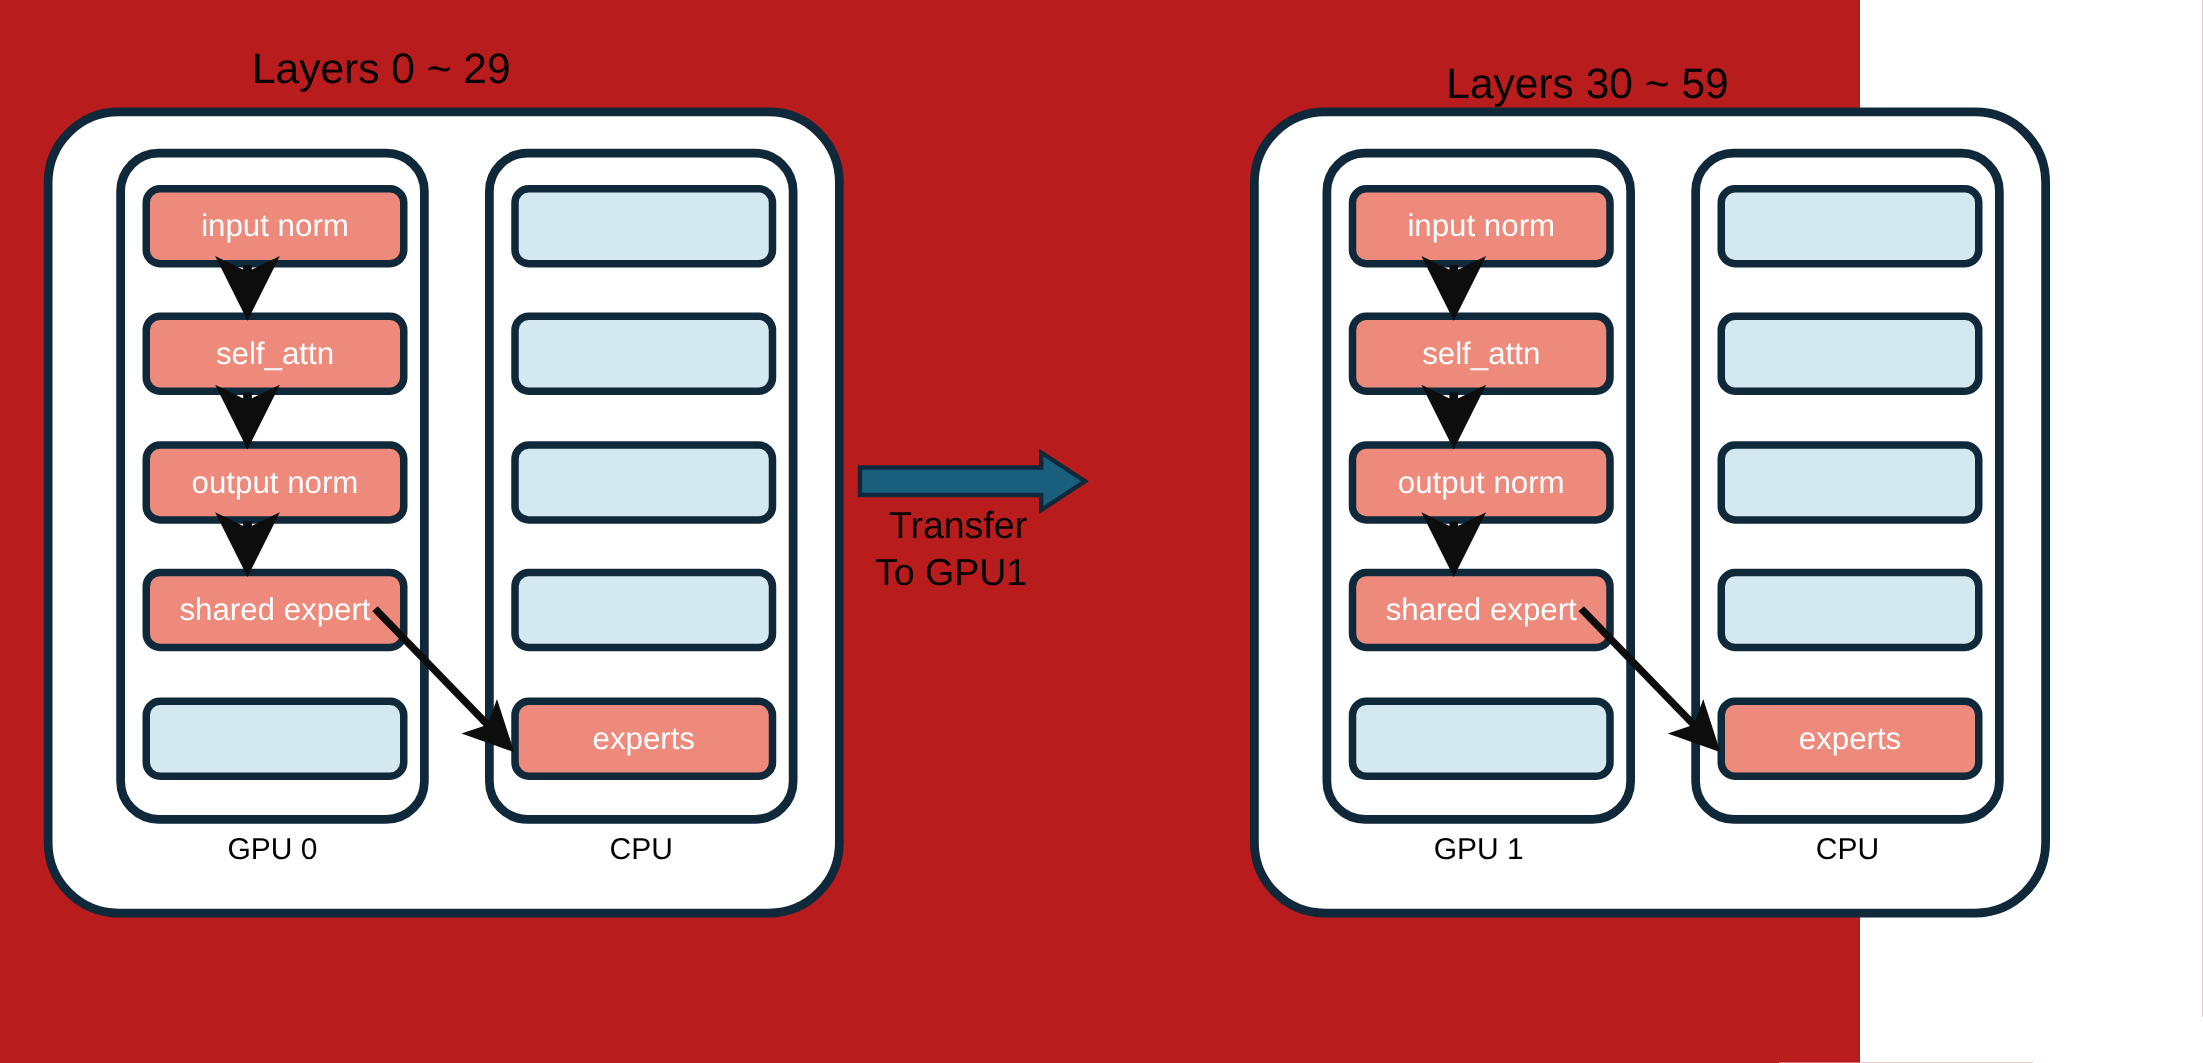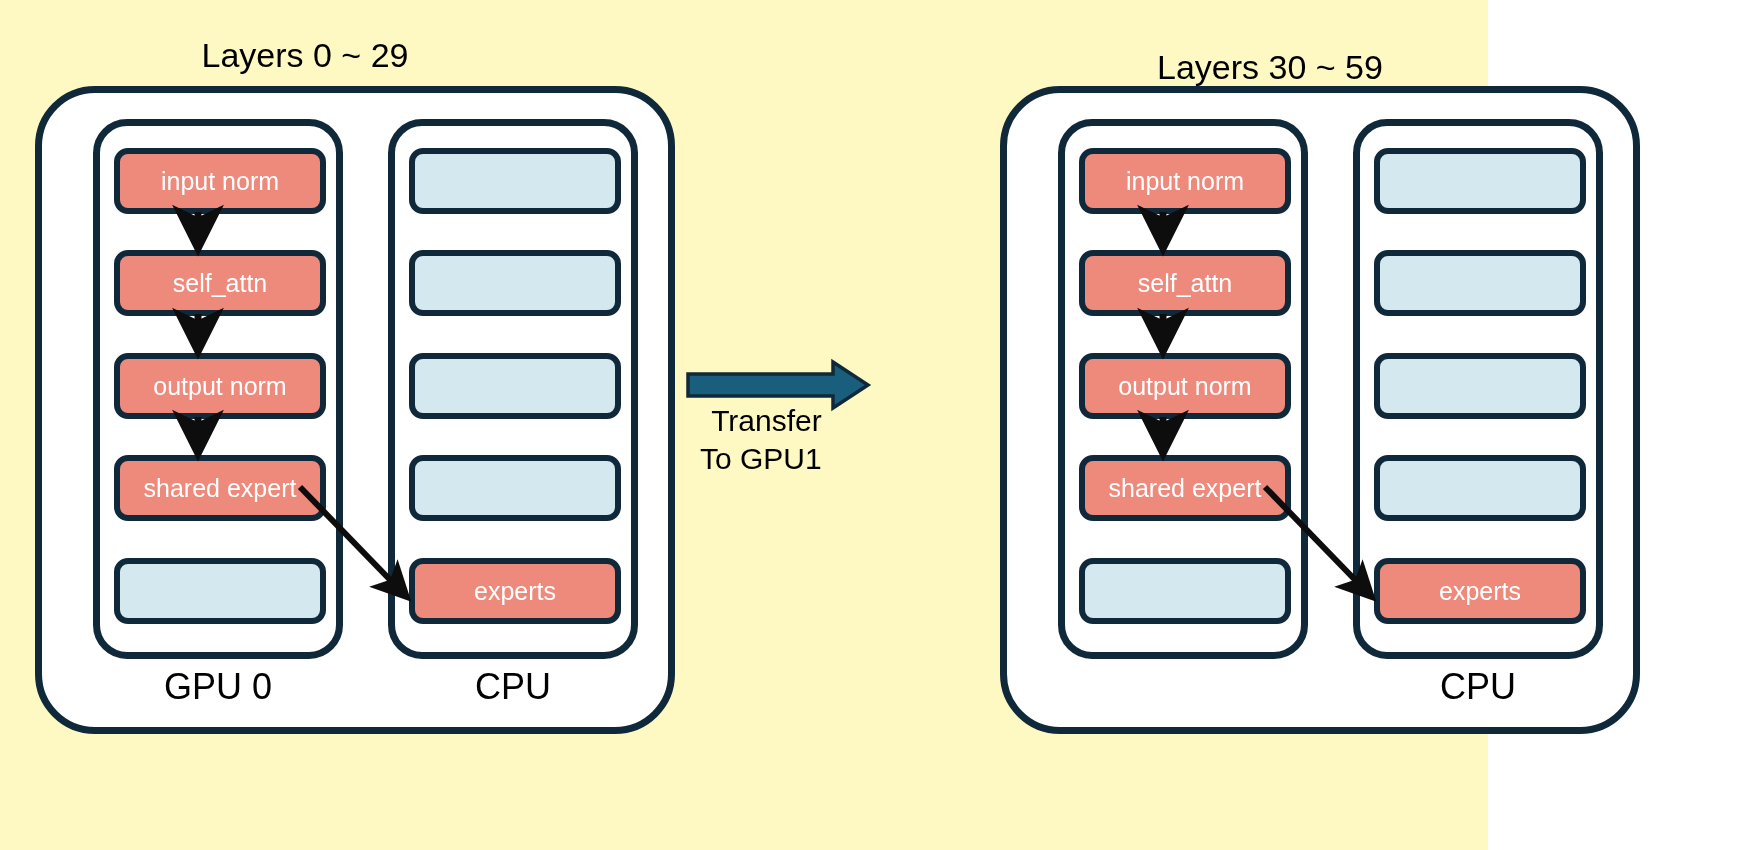--- a/index.html
+++ b/index.html
@@ -10,21 +10,21 @@
   body {
     width: 1762px;
     height: 850px;
     overflow: hidden;
     font-family: "Liberation Sans", sans-serif;
   }
   #stage {
     position: relative;
     width: 1488px;
     height: 850px;
-    background: #fef9c3;
+    background: #b91c1c;
   }
 
   
   .group-title {
     position: absolute;
     font-size: 34px;
     color: #000000;
     white-space: nowrap;
     text-align: center;
     font-family: "Liberation Sans", sans-serif;
@@ -61,21 +61,21 @@
     color: #ffffff;
     white-space: nowrap;
     font-family: "Liberation Sans", sans-serif;
   }
   .block.salmon { background: #ed8a7c; }
   .block.blue   { background: #d3e9ef; }
 
   
   .col-label {
     position: absolute;
-    font-size: 36px;
+    font-size: 24px;
     color: #000000;
     white-space: nowrap;
     text-align: center;
     font-family: "Liberation Sans", sans-serif;
   }
 
   
   .transfer-svg {
     position: absolute;
     left: 0;
@@ -175,20 +175,21 @@
         <span></span>
       </div>
       <div class="block blue" style="left:14px; top:329px; width:212px; height:66px;">
         <span></span>
       </div>
       <div class="block salmon" style="left:14px; top:432px; width:212px; height:66px;">
         <span>experts</span>
       </div>
     </div>
 
+    <div class="col-label" style="left:51px; top:573px; width:250px;">GPU 1</div>
     <div class="col-label" style="left:346px; top:573px; width:250px;">CPU</div>
   </div>
 
   <svg class="transfer-svg" viewBox="0 0 1762 850" xmlns="http://www.w3.org/2000/svg">
     <defs>
       <marker id="flow-arrow" markerWidth="9" markerHeight="9" refX="4.5" refY="4.5" orient="auto" markerUnits="strokeWidth">
         <path d="M0.6,0.8 L8,4.5 L0.6,8.2 L2.4,4.5 Z" fill="#0d0d0d"></path>
       </marker>
       <marker id="flow-arrow-diag" markerWidth="8" markerHeight="8" refX="4" refY="4" orient="auto" markerUnits="strokeWidth">
         <path d="M0.5,0.7 L7.2,4 L0.5,7.3 L2.1,4 Z" fill="#0d0d0d"></path>

